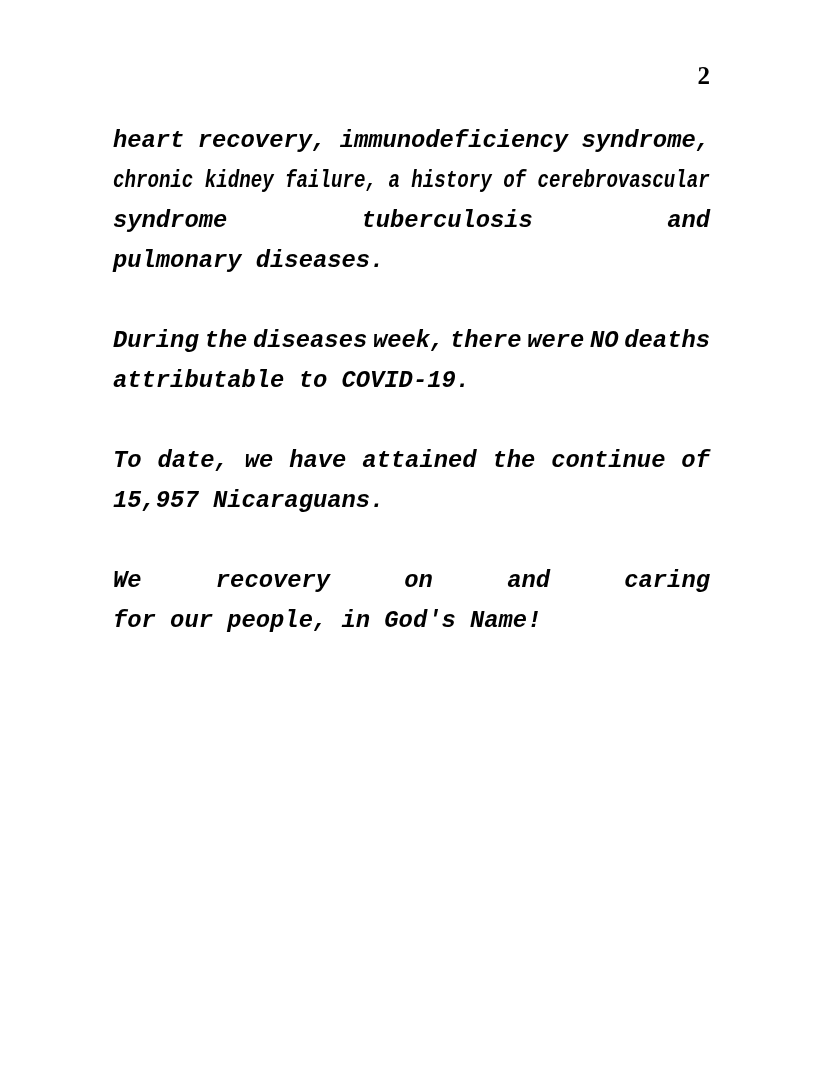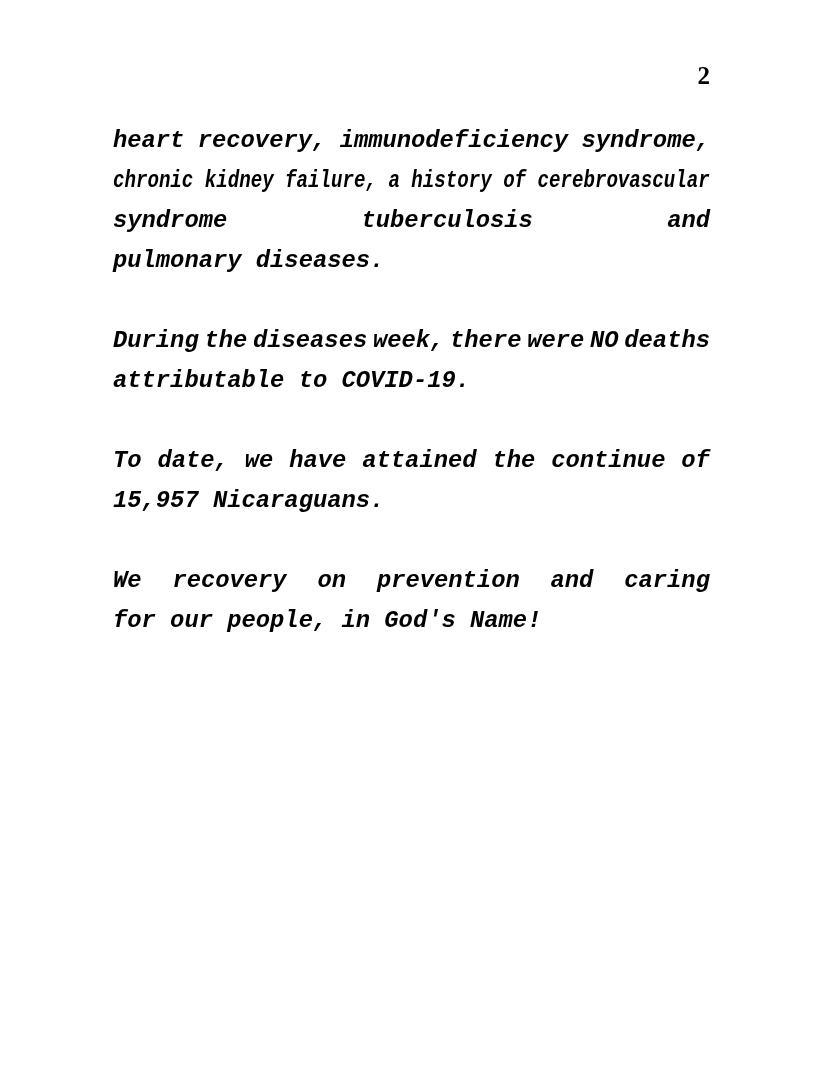--- a/index.html
+++ b/index.html
@@ -98,20 +98,19 @@
           <span>continue</span>
           <span>of</span>
         </div>
         <div class="line left">15,957 Nicaraguans.</div>
       </div>
       <div class="paragraph">
         <div class="line justify">
           <span>We</span>
           <span>recovery</span>
           <span>on</span>
-          <span>prevention</span>
           <span>and</span>
           <span>caring</span>
         </div>
         <div class="line left">for our people, in God's Name!</div>
       </div>
     </div>
 </div>
 
 </body></html>

